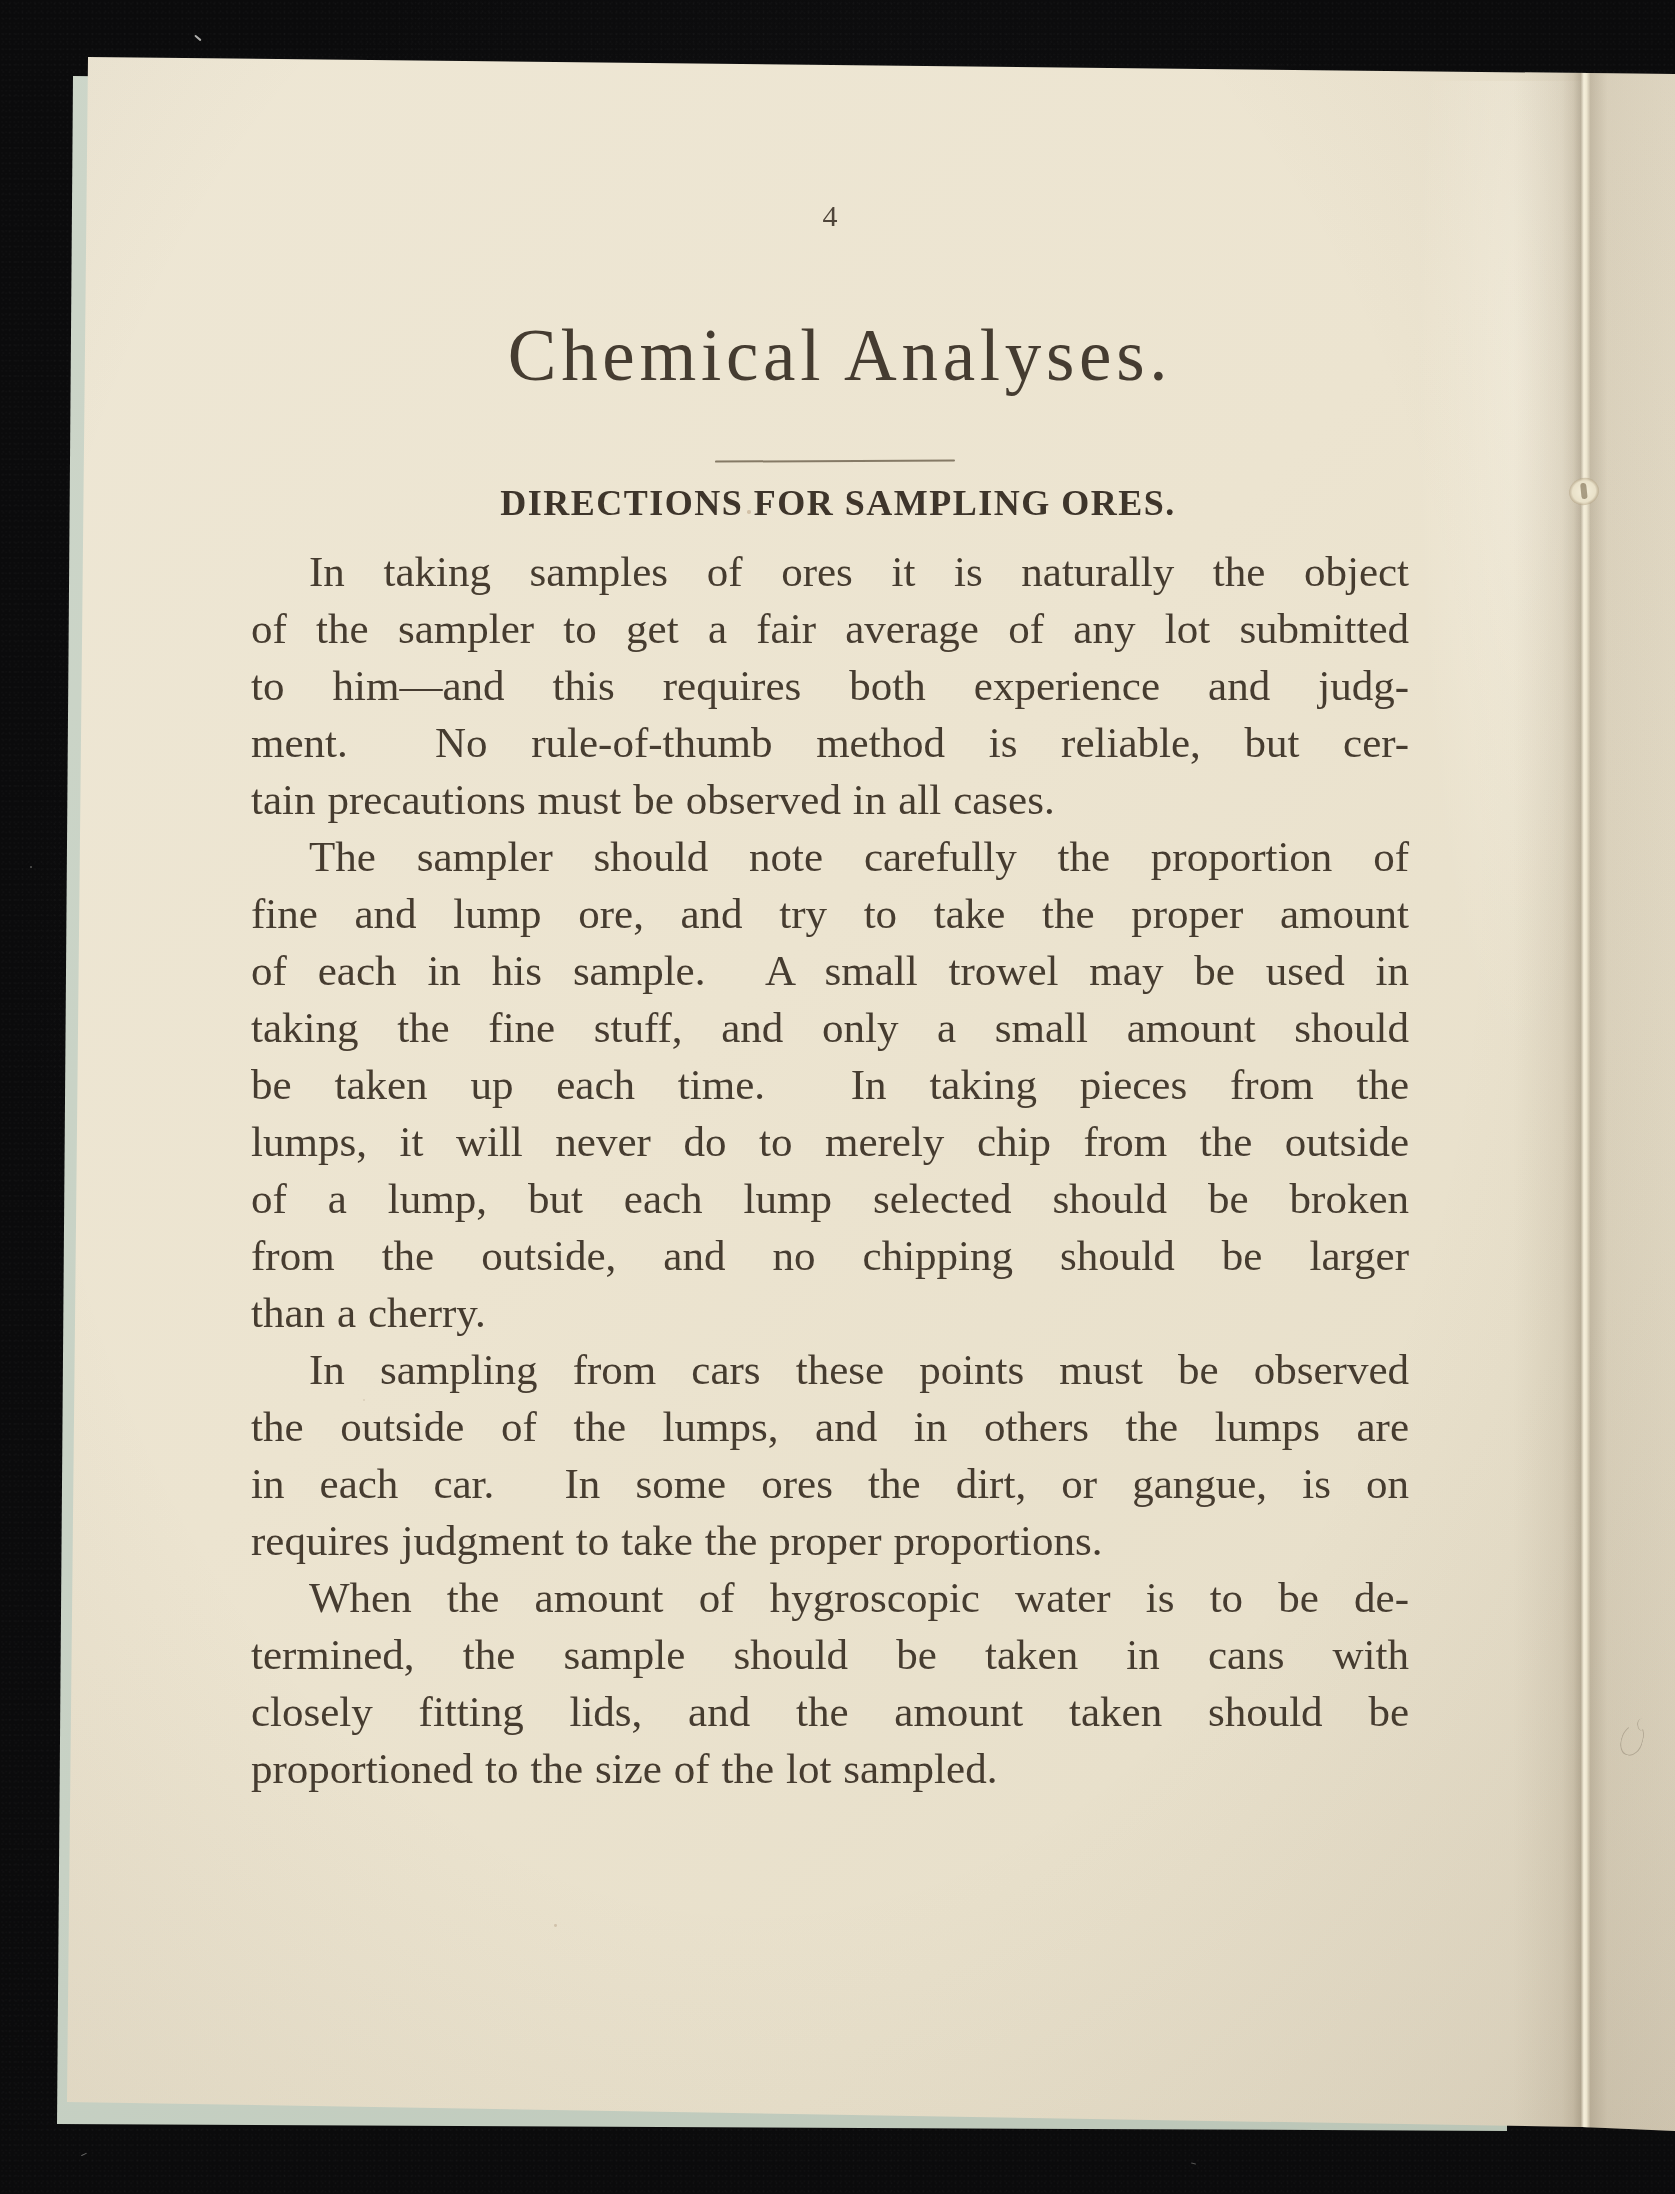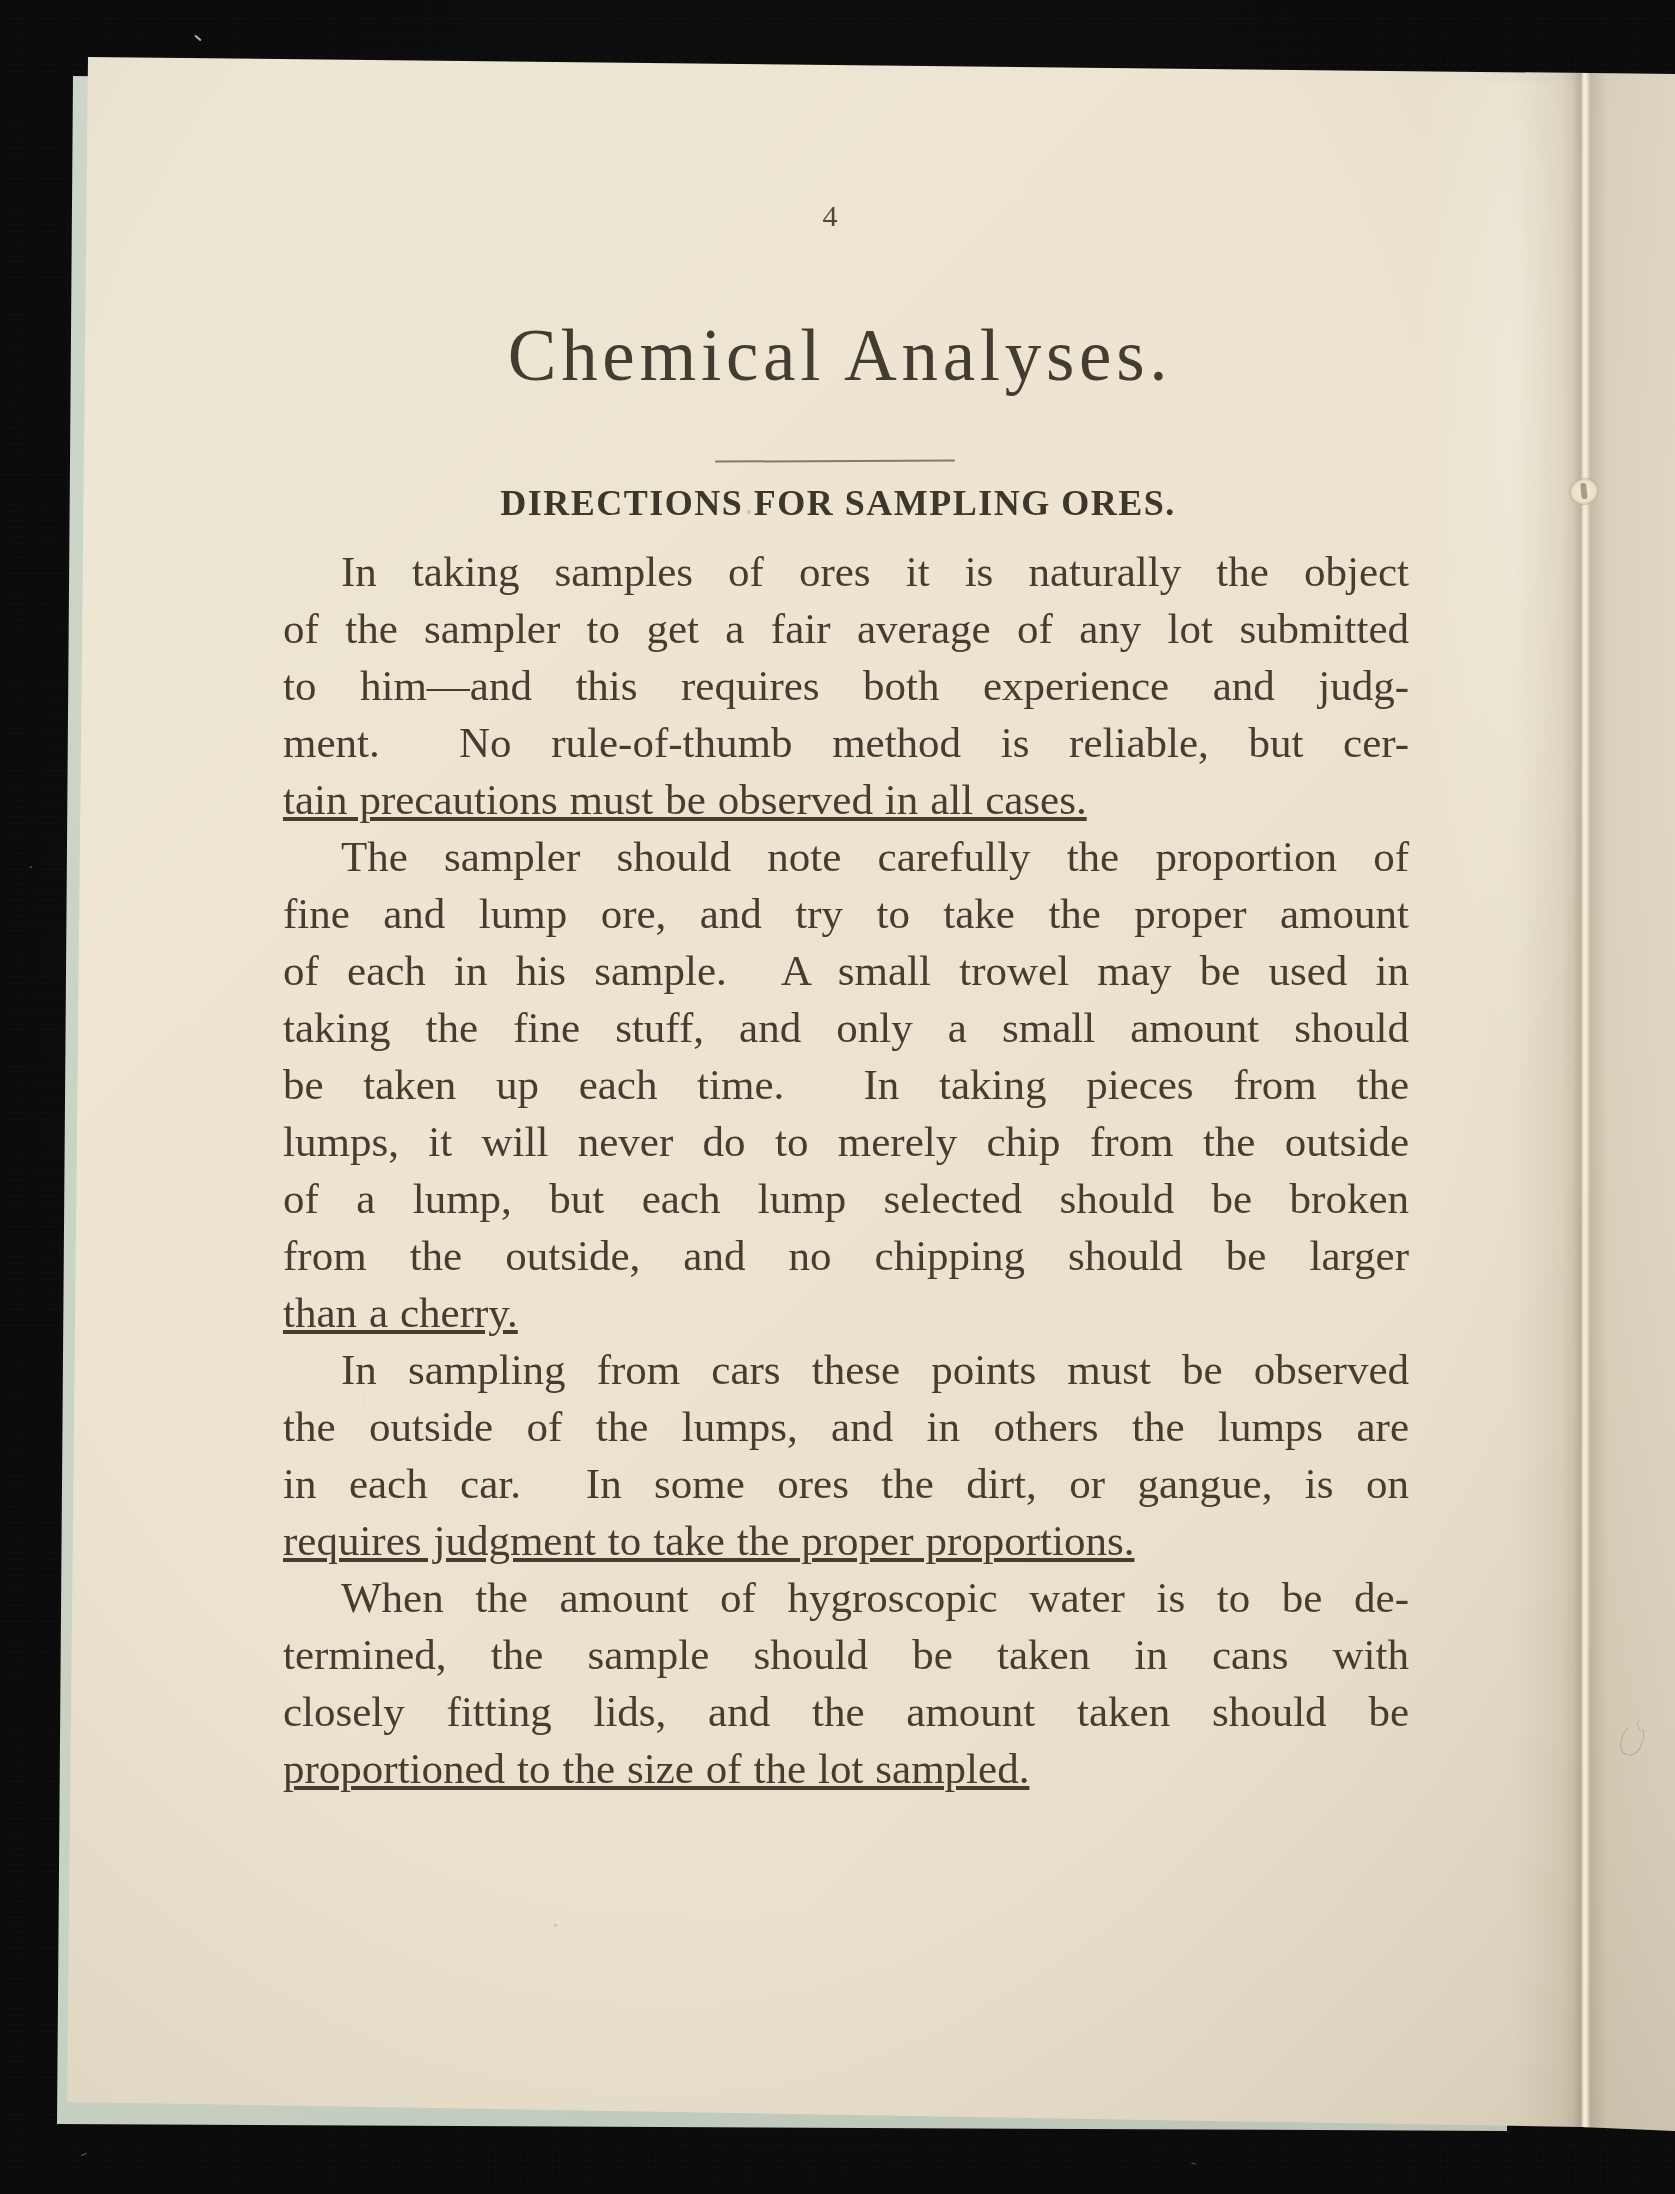--- a/index.html
+++ b/index.html
@@ -119,24 +119,23 @@
   }
   .body-paragraphs {
     position: absolute; left: 0; top: 543px; width: 1158px;
     font-size: 43px; line-height: 57px; word-spacing: 1.2px; color: #463c30;
   }
   .bline {
     text-align: justify;
     text-align-last: justify;
     text-justify: inter-word;
     white-space: normal;
-    margin-left: 32px;
   }
   .bline.indent { padding-left: 58px; }
-  .bline.last { text-align-last: left; text-decoration: underline; }
+  .bline.last { text-align-last: left; }
 </style>
 </head>
 <body>
 
 <div class="scene">
   <div class="backdrop"></div>
   <div class="cover-edge"></div>
 
   <div class="page">
     <div class="page-vignette"></div>

